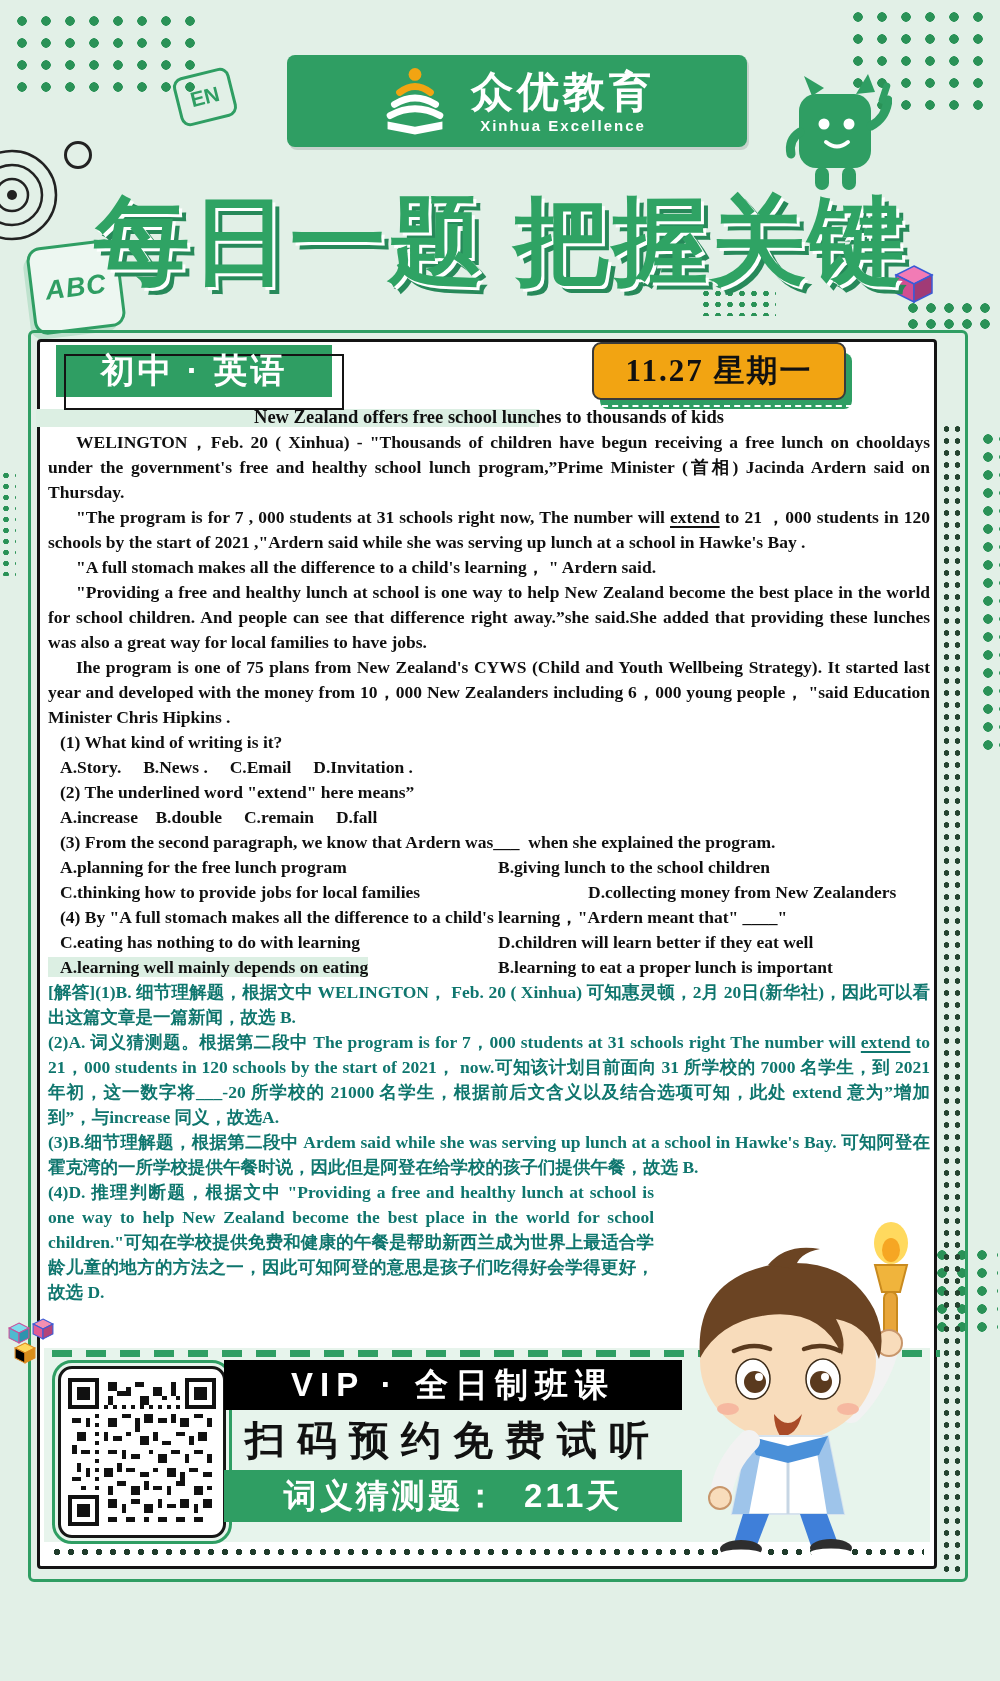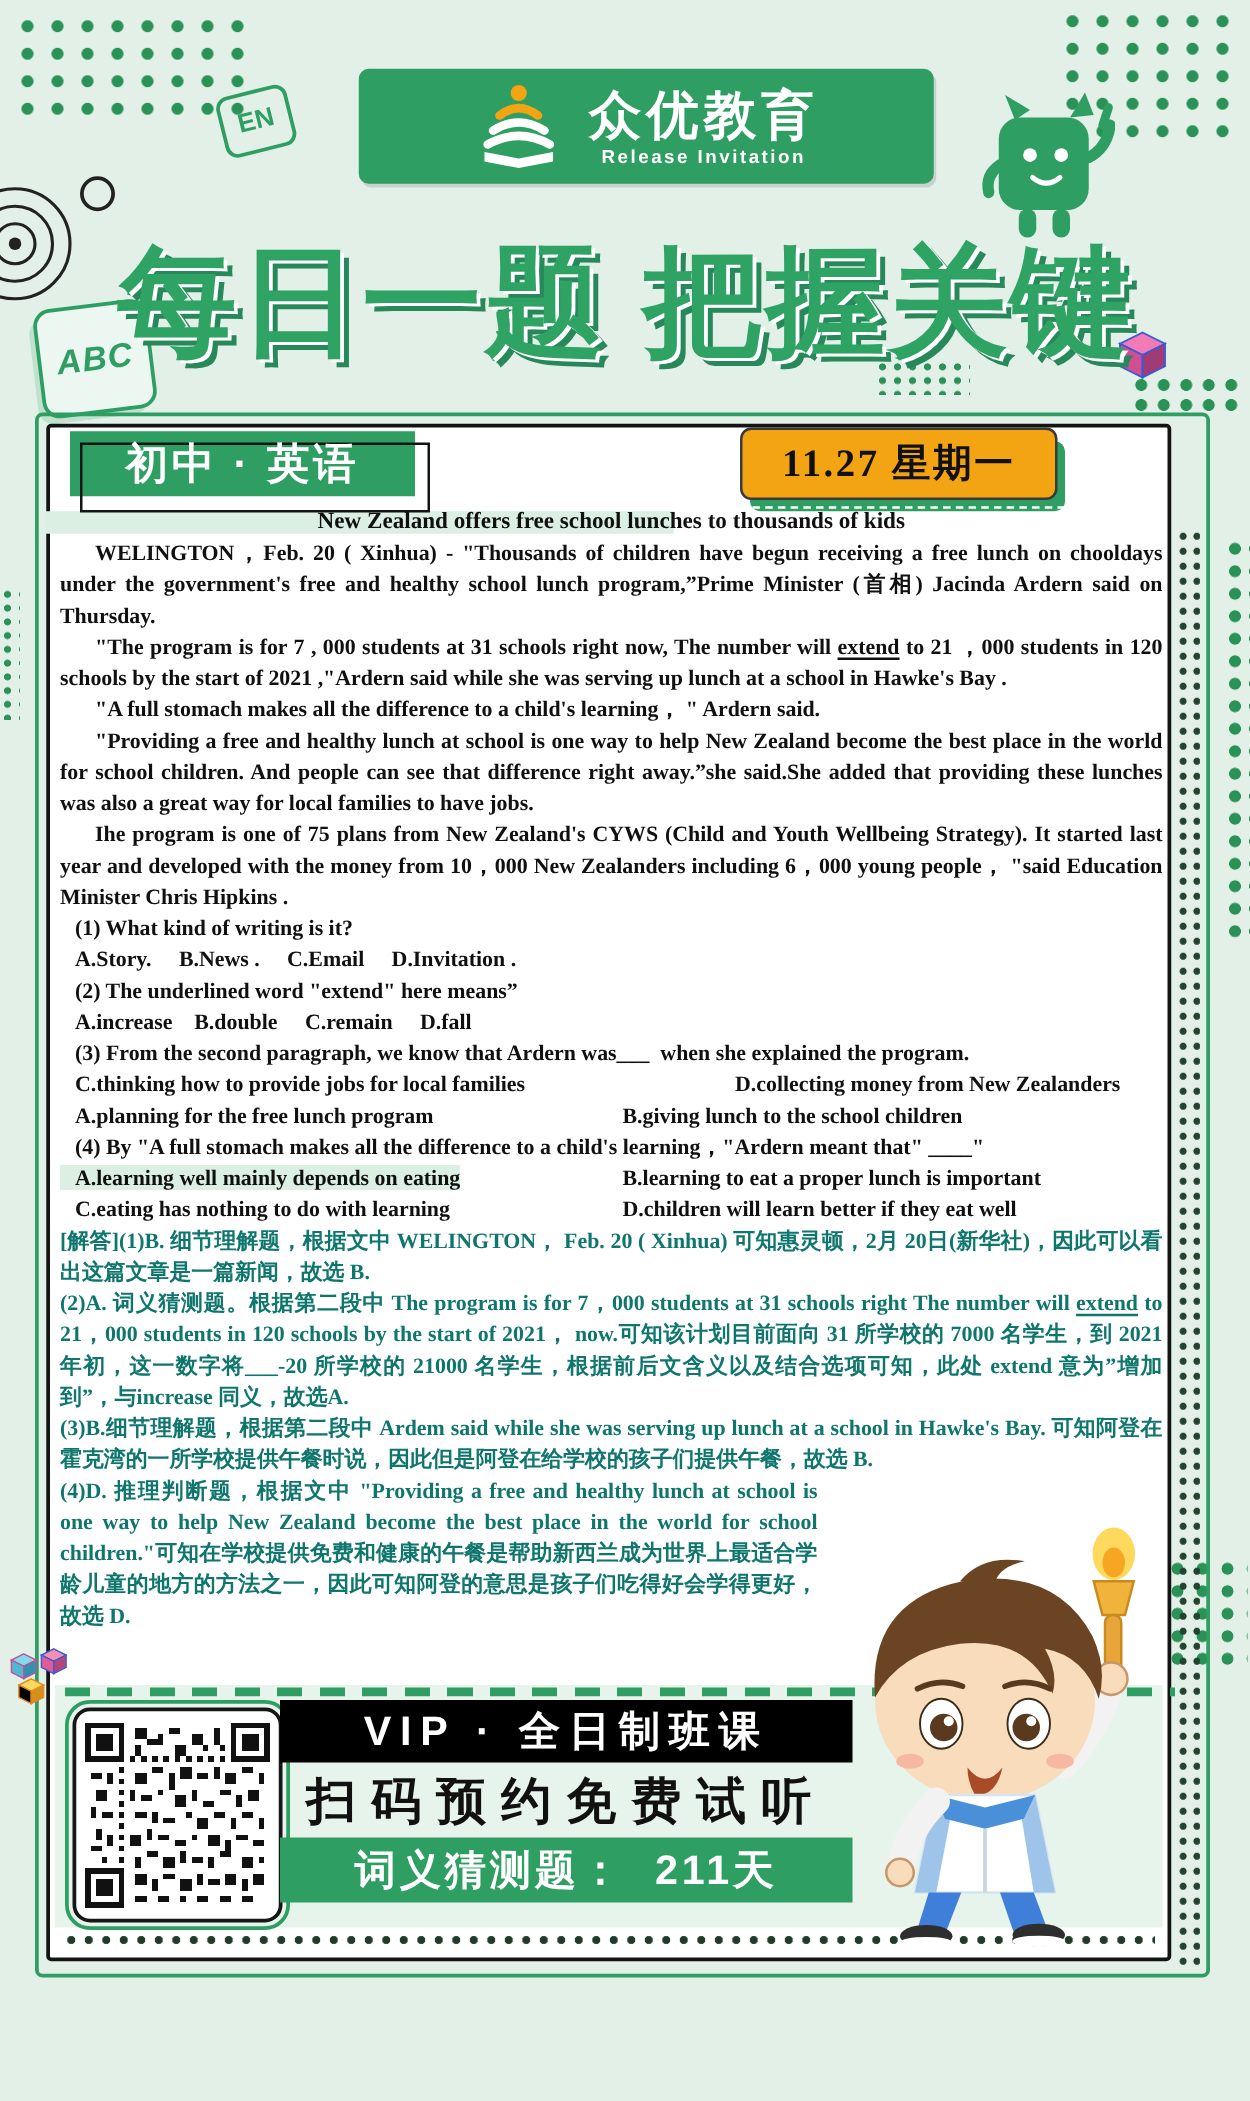--- a/index.html
+++ b/index.html
@@ -147,21 +147,21 @@
 <div class="abs brand-banner">
   <svg style="width:72px;height:72px;" viewBox="0 0 84 84">
     <circle cx="42" cy="11" r="7.5" fill="#F2A412"></circle>
     <path d="M24 32 Q42 18 60 32" stroke="#F2A412" stroke-width="8" fill="none" stroke-linecap="round"></path>
     <path d="M18 46 Q42 31 66 46" stroke="#fff" stroke-width="8" fill="none" stroke-linecap="round"></path>
     <path d="M13 59 Q42 43 71 59" stroke="#fff" stroke-width="8" fill="none" stroke-linecap="round"></path>
     <path d="M10 66 L42 72 L74 66 L74 75 L42 81 L10 75 Z" fill="#fff"></path>
   </svg>
   <div class="brand-text">
     <div class="brand-name">众优教育</div>
-    <div class="brand-slogan">Release Invitation</div>
+    <div class="brand-slogan">Xinhua Excellence</div>
   </div>
 </div>
 
 <svg class="abs" style="left:782px;top:68px;width:110px;height:130px;" viewBox="0 0 110 130">
   <path d="M30 28 L22 8 L42 20 Z" fill="#2F9E63"></path>
   <path d="M74 26 L86 6 L93 24 Z" fill="#2F9E63"></path>
   <rect x="17" y="26" width="72" height="74" rx="17" fill="#2F9E63"></rect>
   <circle cx="42" cy="56" r="5.5" fill="#fff"></circle>
   <circle cx="67" cy="56" r="5.5" fill="#fff"></circle>
   <path d="M44 74 Q55 83 66 74" stroke="#fff" stroke-width="4" fill="none" stroke-linecap="round"></path>
@@ -204,35 +204,35 @@
     <p>"Providing a free and healthy lunch at school is one way to help New Zealand become the best place in the world for school children. And people can see that difference right away.”she said.She added that providing these lunches was also a great way for local families to have jobs.</p>
     <p>Ihe program is one of 75 plans from New Zealand's CYWS (Child and Youth Wellbeing Strategy). It started last year and developed with the money from 10，000 New Zealanders including 6，000 young people， "said Education Minister Chris Hipkins .</p>
   </div>
   <div>
     <p class="q">(1) What kind of writing is it?</p>
     <p class="q keep">A.Story.     B.News .     C.Email     D.Invitation .</p>
     <p class="q">(2) The underlined word "extend" here means”</p>
     <p class="q keep">A.increase    B.double     C.remain     D.fall</p>
     <p class="q">(3) From the second paragraph, we know that Ardern was___  when she explained the program.</p>
     <div class="opt-row">
+      <span class="opt-a3">A.planning for the free lunch program</span>
+      <span>B.giving lunch to the school children</span>
+    </div>
+    <div class="opt-row">
       <span class="opt-c3">C.thinking how to provide jobs for local families</span>
       <span>D.collecting money from New Zealanders</span>
     </div>
+    <p class="q">(4) By "A full stomach makes all the difference to a child's learning，"Ardern meant that" ____"</p>
     <div class="opt-row">
-      <span class="opt-a3">A.planning for the free lunch program</span>
-      <span>B.giving lunch to the school children</span>
+      <span class="opt-c4">C.eating has nothing to do with learning</span>
+      <span>D.children will learn better if they eat well</span>
     </div>
-    <p class="q">(4) By "A full stomach makes all the difference to a child's learning，"Ardern meant that" ____"</p>
     <div class="opt-row">
       <span class="opt-a4"><span class="hl">A.learning well mainly depends on eating</span></span>
       <span>B.learning to eat a proper lunch is important</span>
-    </div>
-    <div class="opt-row">
-      <span class="opt-c4">C.eating has nothing to do with learning</span>
-      <span>D.children will learn better if they eat well</span>
     </div>
   </div>
   <div>
     <p class="ans">[解答](1)B. 细节理解题，根据文中 WELINGTON， Feb. 20 ( Xinhua) 可知惠灵顿，2月 20日(新华社)，因此可以看出这篇文章是一篇新闻，故选 B.</p>
     <p class="ans"><span>(2)A. 词义猜测题。根据第二段中 The program is for 7，000 students at 31 schools right The number will </span><span class="u">extend</span><span> to 21，000 students in 120 schools by the start of 2021， now.可知该计划目前面向 31 所学校的 7000 名学生，到 2021 年初，这一数字将___-20 所学校的 21000 名学生，根据前后文含义以及结合选项可知，此处 extend 意为”增加到”，与increase 同义，故选A.</span></p>
     <p class="ans">(3)B.细节理解题，根据第二段中 Ardem said while she was serving up lunch at a school in Hawke's Bay. 可知阿登在霍克湾的一所学校提供午餐时说，因此但是阿登在给学校的孩子们提供午餐，故选 B.</p>
     <p class="ans ans-narrow">(4)D. 推理判断题，根据文中 "Providing a free and healthy lunch at school is one way to help New Zealand become the best place in the world for school children."可知在学校提供免费和健康的午餐是帮助新西兰成为世界上最适合学龄儿童的地方的方法之一，因此可知阿登的意思是孩子们吃得好会学得更好，故选 D.</p>
   </div>
 </div>
 

